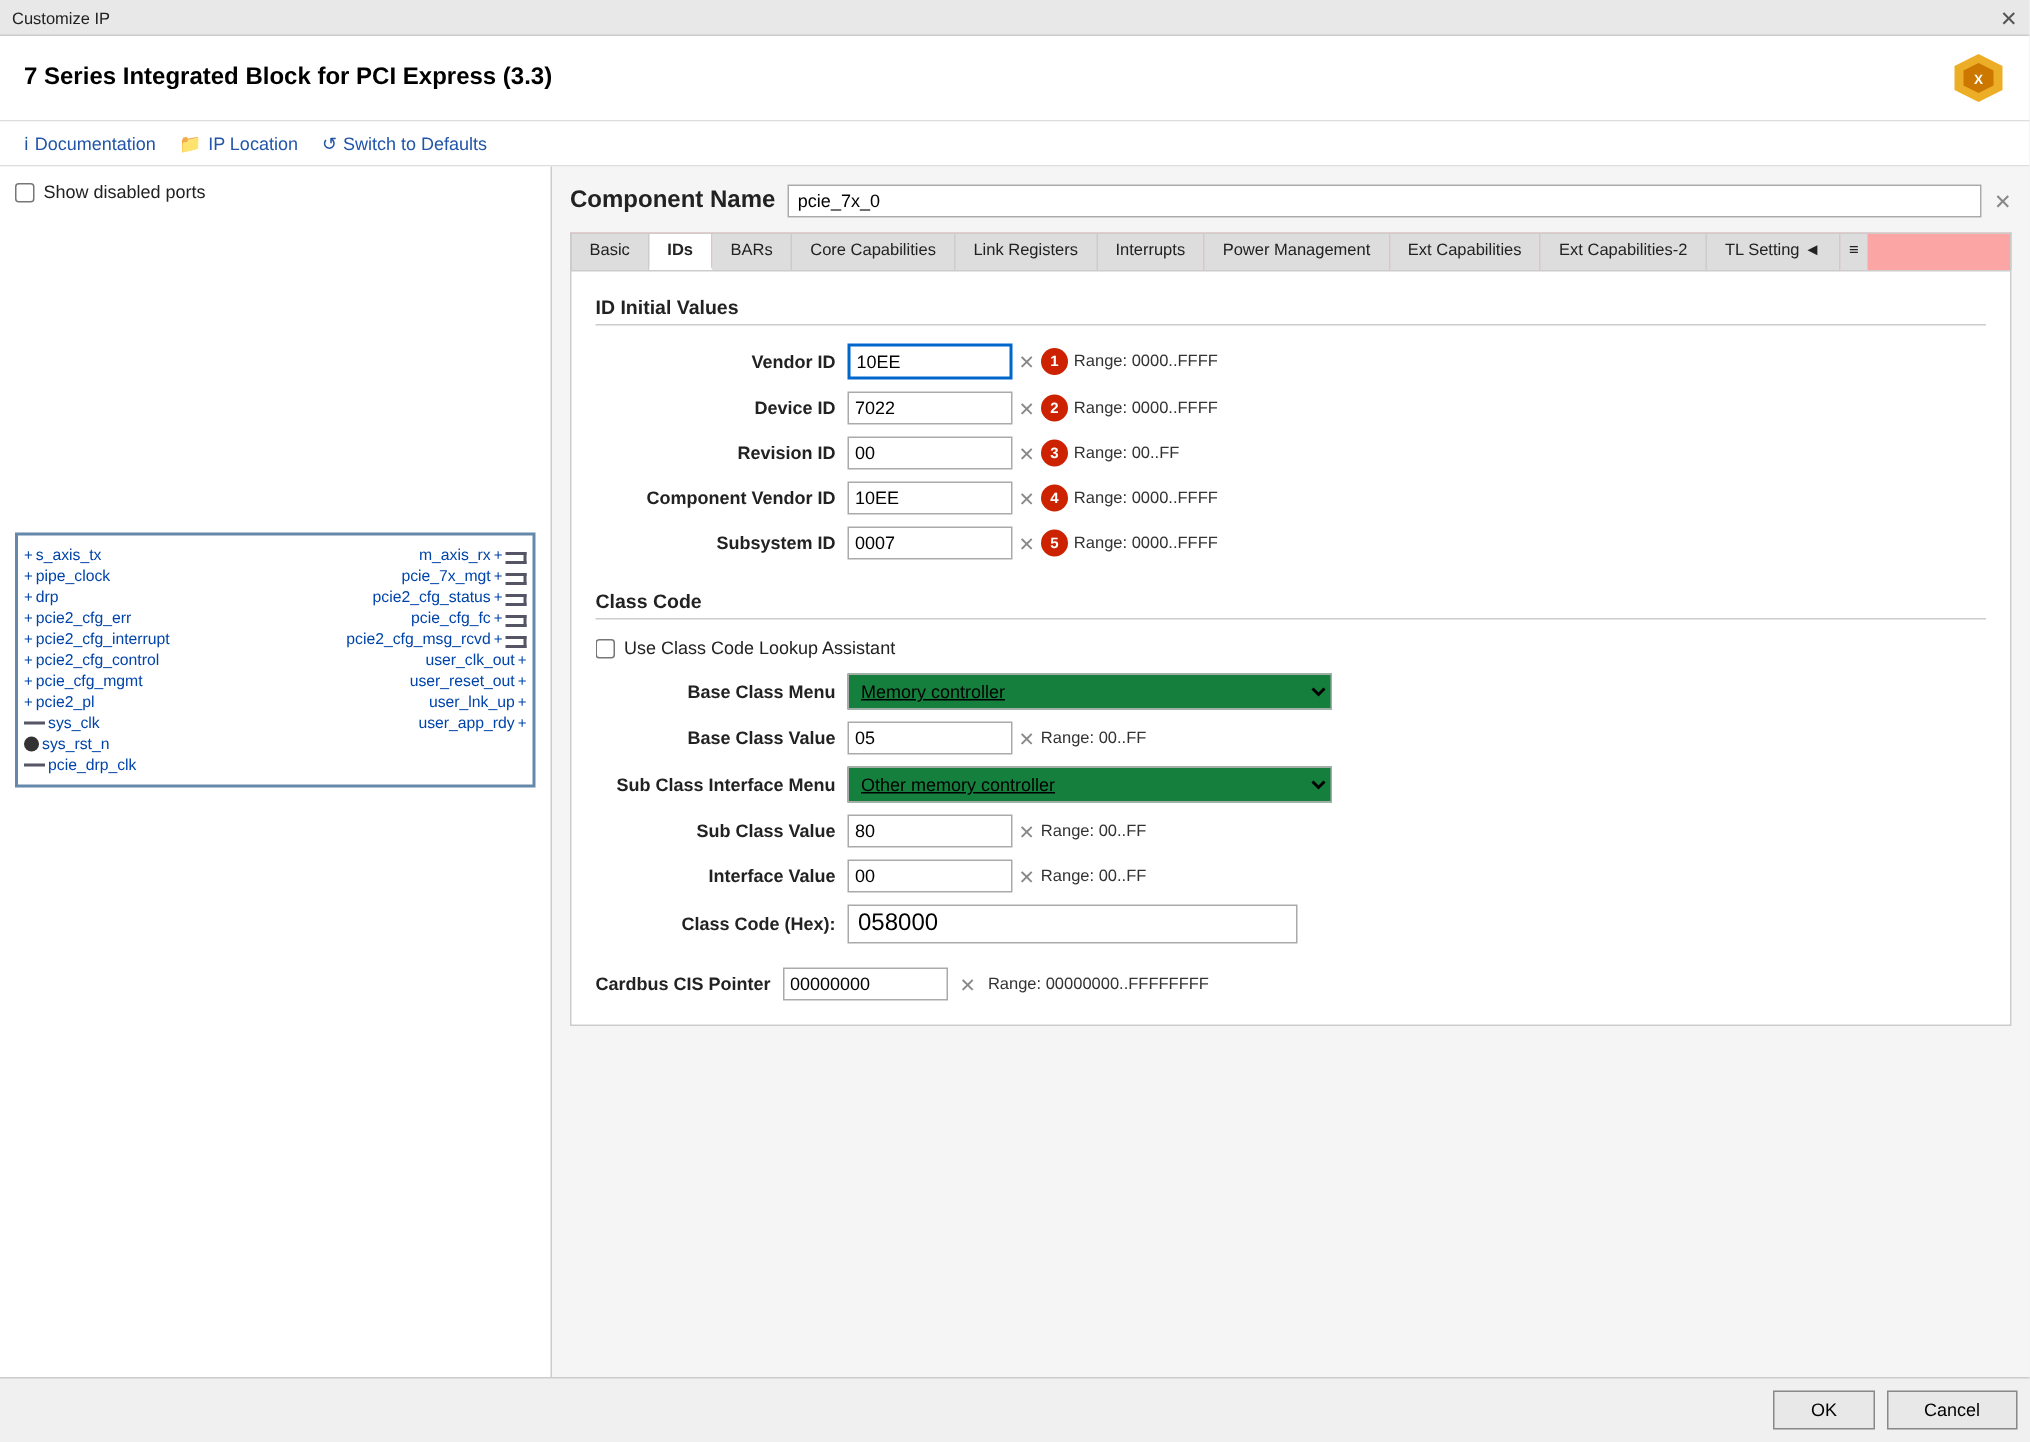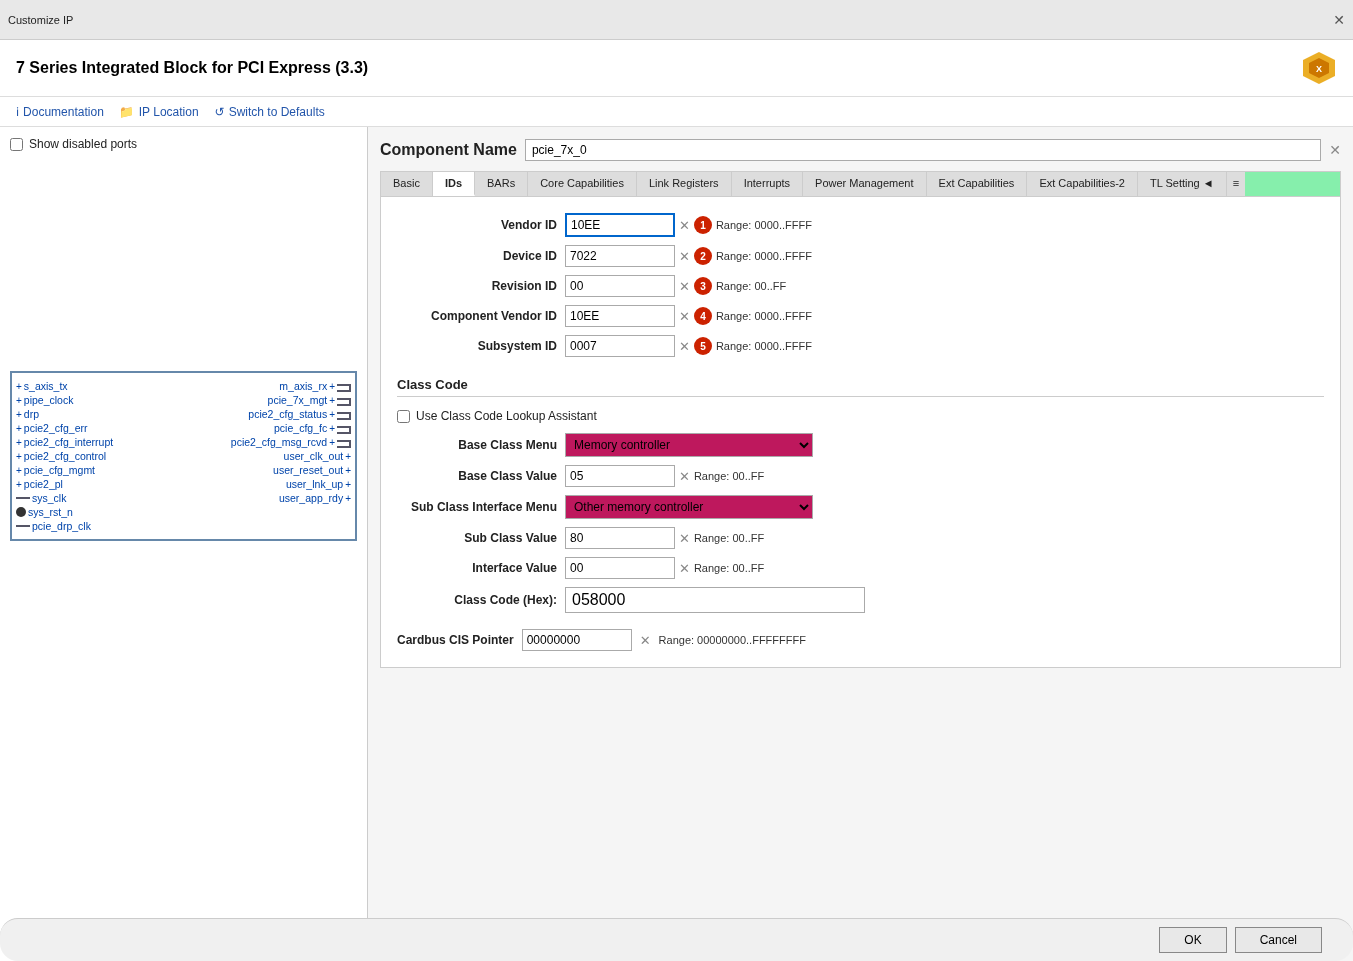--- a/index.html
+++ b/index.html
@@ -3,23 +3,23 @@
   <meta charset="utf-8">
   <style>
     * { box-sizing: border-box; margin: 0; padding: 0; }
     body { font-family: Arial, sans-serif; font-size: 12px; background: #f0f0f0; color: #222; }
 
     .title-bar {
       background: #e8e8e8;
       border-bottom: 1px solid #ccc;
       padding: 4px 8px;
       display: flex;
-      align-items: center;
+      align-items: flex-end;
       justify-content: space-between;
-      height: 40px;
+      height: 24px;
     }
     .title-bar-text { font-size: 11px; }
     .close-btn {
       cursor: pointer;
       font-size: 14px;
       color: #555;
       background: none;
       border: none;
       line-height: 1;
     }
@@ -96,21 +96,21 @@
     .component-close-btn {
       background: none;
       border: none;
       cursor: pointer;
       font-size: 14px;
       color: #888;
     }
 
     .tabs-bar {
       display: flex;
-      background: #86efac;
+      background: #fca5a5;
       border: 1px solid #ccc;
       border-bottom: none;
       flex-wrap: nowrap;
       overflow: hidden;
     }
     .tab {
       padding: 5px 12px;
       cursor: pointer;
       font-size: 11px;
       border-right: 1px solid #ccc;
@@ -195,47 +195,47 @@
       gap: 6px;
       margin-bottom: 10px;
     }
 
     .select-wrap {
       display: flex;
       align-items: center;
       gap: 4px;
     }
     .form-select {
-      width: 248px;
+      width: 323px;
       border: 1px solid #aaa;
       padding: 3px 4px;
       font-size: 12px;
-      background: #be185d;
+      background: #15803d;
+      text-decoration: underline;
     }
 
     .cardbus-row {
       display: flex;
       align-items: center;
       gap: 8px;
       margin-top: 16px;
     }
     .cardbus-label { font-size: 12px; font-weight: bold; }
 
     .footer {
       position: fixed;
       bottom: 0;
       right: 0;
-      padding: 8px 31px;
+      padding: 8px 8px;
       display: flex;
       gap: 8px;
       background: #f0f0f0;
       border-top: 1px solid #ccc;
       width: 100%;
       justify-content: flex-end;
-      border-radius: 18px;
     }
     .footer-btn {
       padding: 5px 24px;
       border: 1px solid #888;
       background: #e8e8e8;
       cursor: pointer;
       font-size: 12px;
     }
 
     
@@ -428,20 +428,21 @@
       <div class="tab">Power Management</div>
       <div class="tab">Ext Capabilities</div>
       <div class="tab">Ext Capabilities-2</div>
       <div class="tab">TL Setting ◄</div>
       <div class="tab-overflow">≡</div>
     </div>
 
     <div class="tab-content">
 
       <div>
+        <div class="section-title">ID Initial Values</div>
 
         <div class="form-row">
           <span class="form-label">Vendor ID</span>
           <div class="form-input-wrap">
             <input type="text" class="form-input highlighted" value="10EE" style="">
             <button class="input-clear-btn">✕</button>
             <span class="badge">1</span>
             <span class="range-text">Range: 0000..FFFF</span>
           </div>
         </div>

